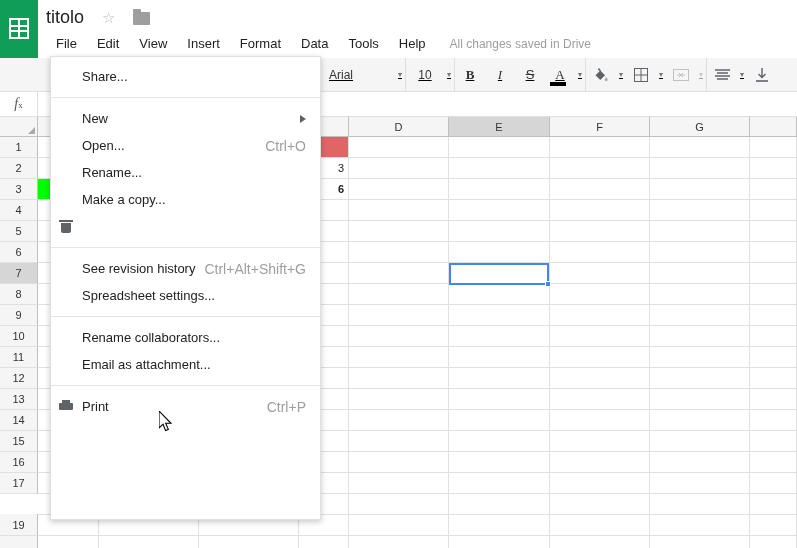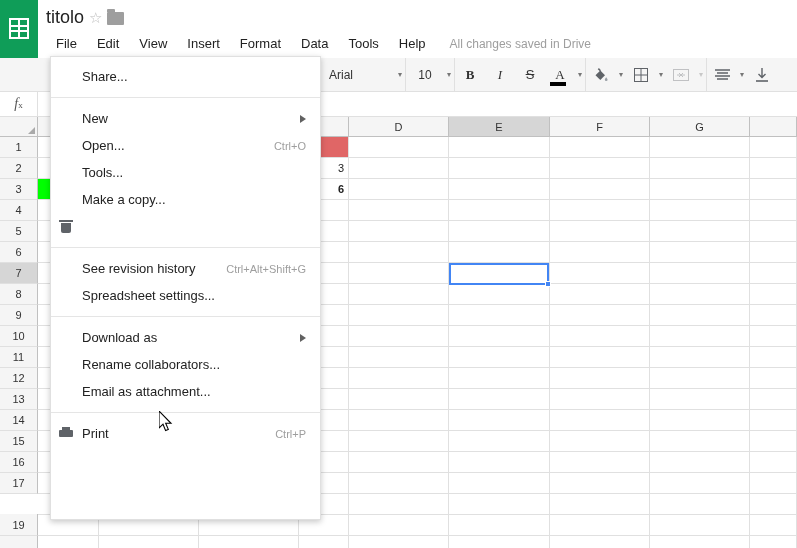--- a/index.html
+++ b/index.html
@@ -26,21 +26,21 @@
   .logo-glyph::after {
     content: ""; position: absolute; left: 0; top: 10px; width: 16px; height: 2px; background: #fff;
   }
   .logo-vline {
     position: absolute; left: 7px; top: 0; width: 2px; height: 17px; background: #fff;
   }
 
   
   .title-row {
     position: absolute; left: 46px; top: 0; height: 28px;
-    display: flex; align-items: center; gap: 5px;
+    display: flex; align-items: center; gap: 18px;
   }
   .doc-title {
     font-size: 18px; color: #222; font-weight: 400; line-height: 28px;
     padding-top: 6px;
   }
   .star-icon { color: #bdbdbd; font-size: 15px; padding-top: 7px; }
   .folder-icon {
     width: 17px; height: 13px; background: #9e9e9e; position: relative;
     border-radius: 1px; margin-top: 8px;
   }
@@ -65,21 +65,21 @@
     font-size: 12px; color: #9e9e9e; margin-left: 14px; white-space: nowrap;
   }
 
   
   .toolbar {
     position: absolute; left: 0; top: 58px; width: 797px; height: 34px;
     background: #f5f5f5; border-bottom: 1px solid #e0e0e0;
     display: flex; align-items: center;
   }
   .tb-sep { width: 1px; height: 34px; background: #e0e0e0; }
-  .tb-group { display: flex; align-items: center; height: 34px; }
+  .tb-group { display: flex; align-items: center; height: 34px; text-decoration: underline; }
   .tb-btn {
     min-width: 26px; height: 26px; display: flex; align-items: center;
     justify-content: center; font-size: 13px; color: #333; margin: 0 2px;
   }
   .tb-caret {
     width: 10px; font-size: 8px; color: #777; display:flex;
     align-items:center; justify-content:center; height:26px;
   }
   .font-name { width: 74px; padding-left: 8px; font-size: 12px; color:#333; }
   .font-size { width: 38px; text-align: center; font-size: 12px; color:#333; }
@@ -146,21 +146,21 @@
     background:#fff; border:1px solid #e0e0e0;
     box-shadow: 0 2px 6px rgba(0,0,0,0.22);
     z-index: 20; padding: 6px 0;
   }
   .dd-item {
     position:relative; height:27px; display:flex; align-items:center;
     font-size:13px; color:#222; padding-left:31px; padding-right:14px;
   }
   .dd-item.hover { background:#eeeeee; }
   .dd-label { flex:1; white-space:nowrap; }
-  .dd-accel { font-size:11px; color:#9e9e9e; white-space:nowrap; }
+  .dd-accel { font-size:14px; color:#9e9e9e; white-space:nowrap; }
   .dd-arrow {
     width:0;height:0;border-top:4px solid transparent;border-bottom:4px solid transparent;
     border-left:6px solid #616161; margin-left:6px;
   }
   .dd-sep { height:1px; background:#e5e5e5; margin:7px 0; }
   .dd-icon { position:absolute; left:8px; top:7px; width:14px; height:13px; }
   .ic-folder { background:#5f6368; border-radius:1px; }
   .ic-folder::before {
     content:""; position:absolute; left:0; top:-3px; width:7px; height:3px;
     background:#5f6368; border-radius:1px 1px 0 0;
@@ -522,41 +522,37 @@
       <div class="dd-sep"></div>
       <div class="dd-item">
         <span class="dd-label">New</span>
         <span class="dd-arrow"></span>
       </div>
       <div class="dd-item">
         <span class="dd-label">Open...</span>
         <span class="dd-accel">Ctrl+O</span>
       </div>
       <div class="dd-item">
-        <span class="dd-label">Tools...</span>
+        <span class="dd-label">Rename...</span>
       </div>
       <div class="dd-item">
         <span class="dd-label">Make a copy...</span>
       </div>
       <div class="dd-item">
         <span class="dd-icon ic-trash"></span>
       </div>
       <div class="dd-sep"></div>
       <div class="dd-item">
         <span class="dd-label">See revision history</span>
         <span class="dd-accel">Ctrl+Alt+Shift+G</span>
       </div>
       <div class="dd-item">
         <span class="dd-label">Spreadsheet settings...</span>
       </div>
       <div class="dd-sep"></div>
-      <div class="dd-item">
-        <span class="dd-label">Download as</span>
-        <span class="dd-arrow"></span>
-      </div>
       <div class="dd-item">
         <span class="dd-label">Rename collaborators...</span>
       </div>
       <div class="dd-item">
         <span class="dd-label">Email as attachment...</span>
       </div>
       <div class="dd-sep"></div>
       <div class="dd-item">
         <span class="dd-icon ic-print"></span>
         <span class="dd-label">Print</span>

